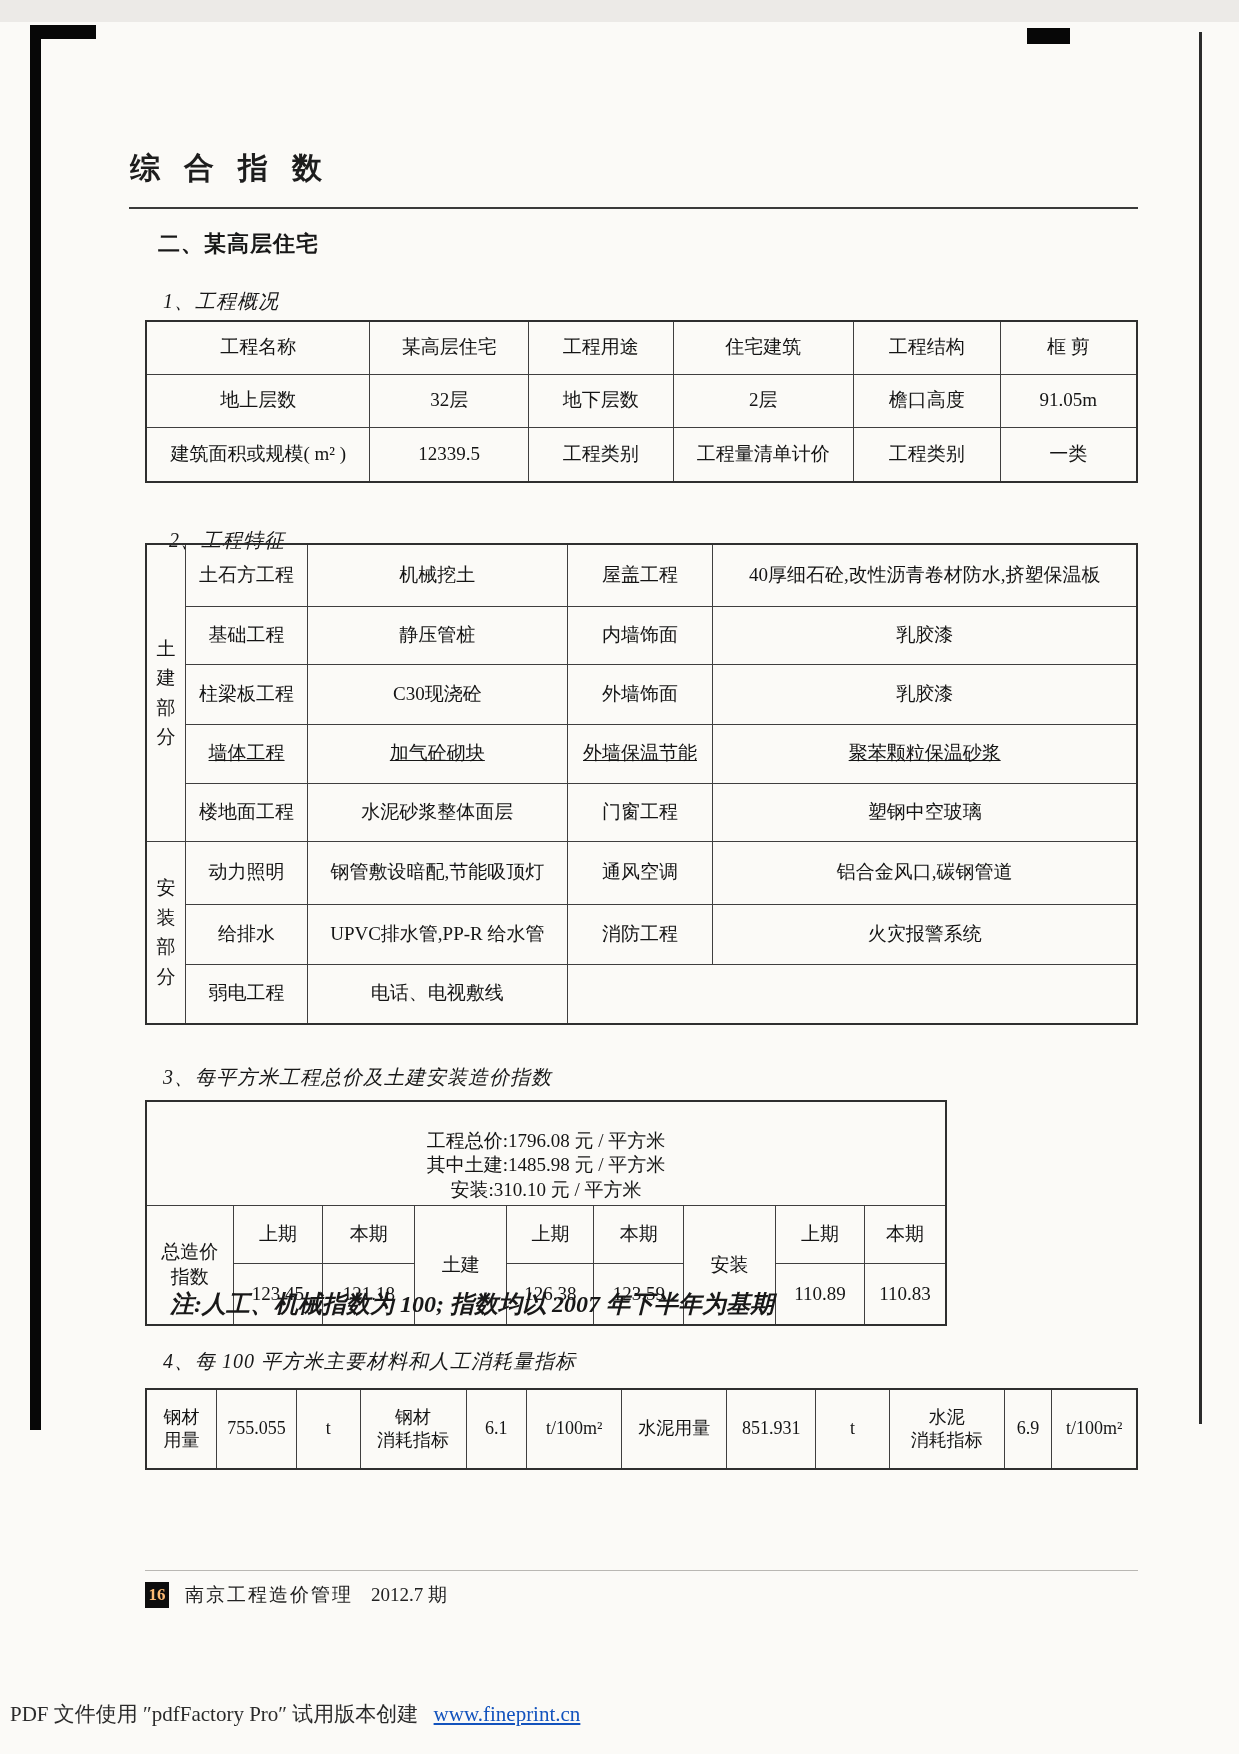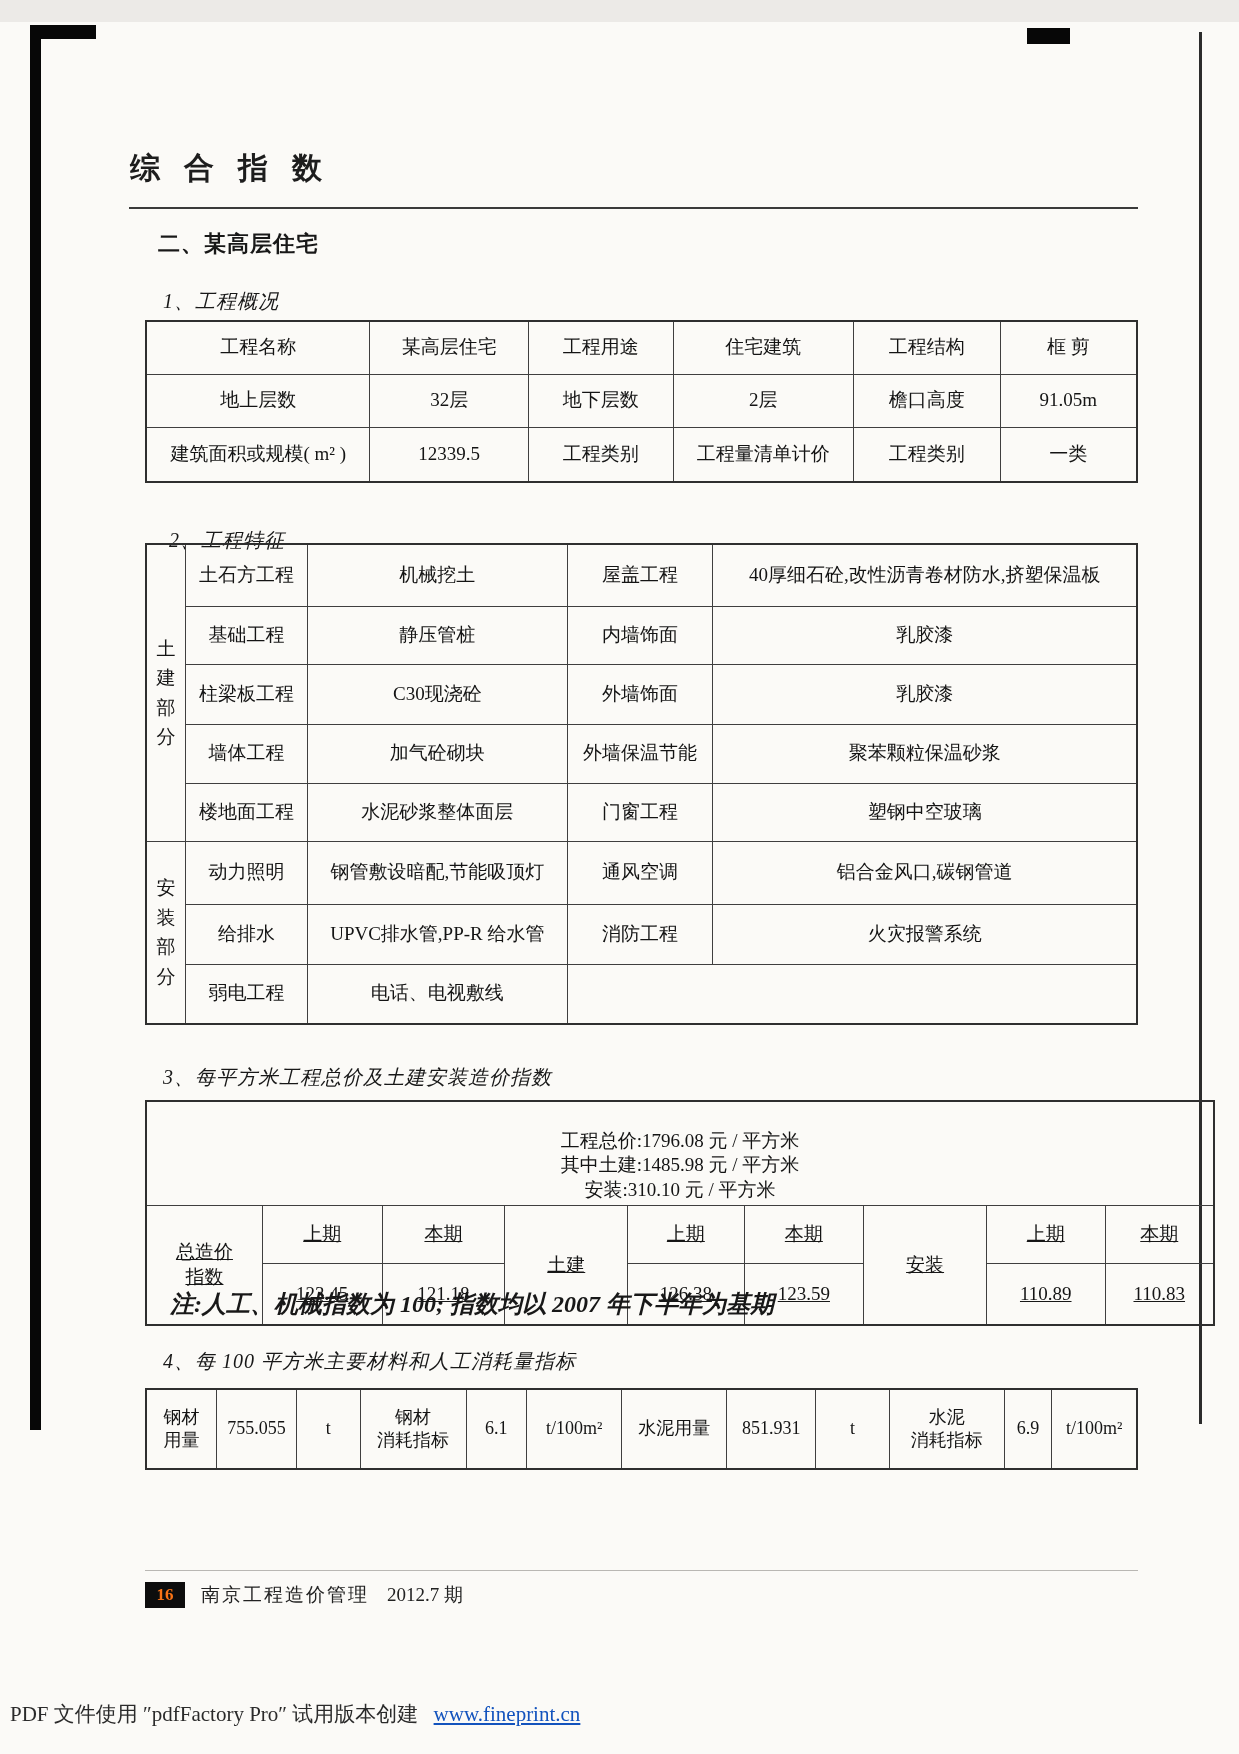--- a/index.html
+++ b/index.html
@@ -22,21 +22,21 @@
   table.tbl td{border:1.5px solid #3f3f3f;text-align:center;vertical-align:middle;
                font-size:19px;line-height:1.3;padding:2px 4px;color:#141414;
                white-space:pre-line;overflow:hidden;}
   table.t4 td{font-size:18px;}
   .vtext{display:inline-block;width:1.05em;word-break:break-all;line-height:1.55;font-size:19px;}
   td.summary-cell{text-align:center;font-size:20px;}
   .summary-seg{display:inline-block;margin:0 15px;white-space:nowrap;}
   
   .footer-rule{position:absolute;left:145px;top:1570px;width:993px;height:1px;background:#b9b7b3;}
   .footer{position:absolute;left:145px;top:1582px;display:flex;align-items:center;}
-  .pagenum-box{width:40px;height:26px;background:#0d0d0d;color:#f97316;font-size:17px;
+  .pagenum-box{width:24px;height:26px;background:#0d0d0d;color:#fdba74;font-size:17px;
                font-weight:bold;display:flex;align-items:center;justify-content:center;}
   .journal{margin-left:16px;font-size:19px;letter-spacing:2px;color:#222;}
   .issue{margin-left:18px;font-size:19px;color:#222;}
   
   .pdf-line{position:absolute;left:10px;top:1700px;font-size:21px;color:#2b2b2b;white-space:nowrap;}
   .pdf-link{color:#1353bd;text-decoration:underline;margin-left:10px;cursor:pointer;}
 </style>
 </head>
 <body>
 
@@ -113,21 +113,21 @@
       <td>静压管桩</td>
       <td>内墙饰面</td>
       <td>乳胶漆</td>
     </tr>
     <tr style="height:60px;">
       <td>柱梁板工程</td>
       <td>C30现浇砼</td>
       <td>外墙饰面</td>
       <td>乳胶漆</td>
     </tr>
-    <tr style="height:59px;">
+    <tr style="height:59px;text-decoration:underline;">
       <td>墙体工程</td>
       <td>加气砼砌块</td>
       <td>外墙保温节能</td>
       <td>聚苯颗粒保温砂浆</td>
     </tr>
     <tr style="height:58px;">
       <td>楼地面工程</td>
       <td>水泥砂浆整体面层</td>
       <td>门窗工程</td>
       <td>塑钢中空玻璃</td>
@@ -147,21 +147,21 @@
     </tr>
     <tr style="height:60px;">
       <td>弱电工程</td>
       <td>电话、电视敷线</td>
       <td colspan="2"></td>
     </tr>
   </tbody>
     </table>
 
   <div class="sub-title" style="left:163px;top:1064px;">3、每平方米工程总价及土建安装造价指数</div>
-  <table class="tbl" style="left:145px;top:1100px;width:1070px;text-decoration:underline;">
+  <table class="tbl" style="left:145px;top:1100px;width:802px;">
     <colgroup>
       <col style="width:10.9%">
         <col style="width:11.2%">
         <col style="width:11.5%">
       <col style="width:11.5%">
         <col style="width:10.9%">
         <col style="width:11.2%">
       <col style="width:11.5%">
         <col style="width:11.1%">
         <col style="width:10.2%">

